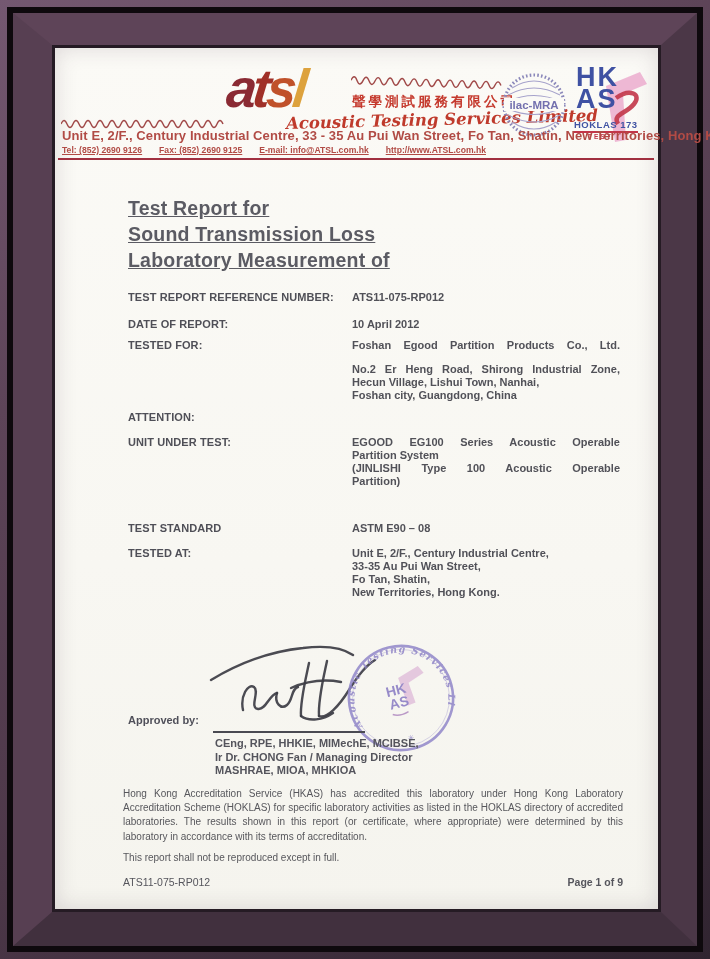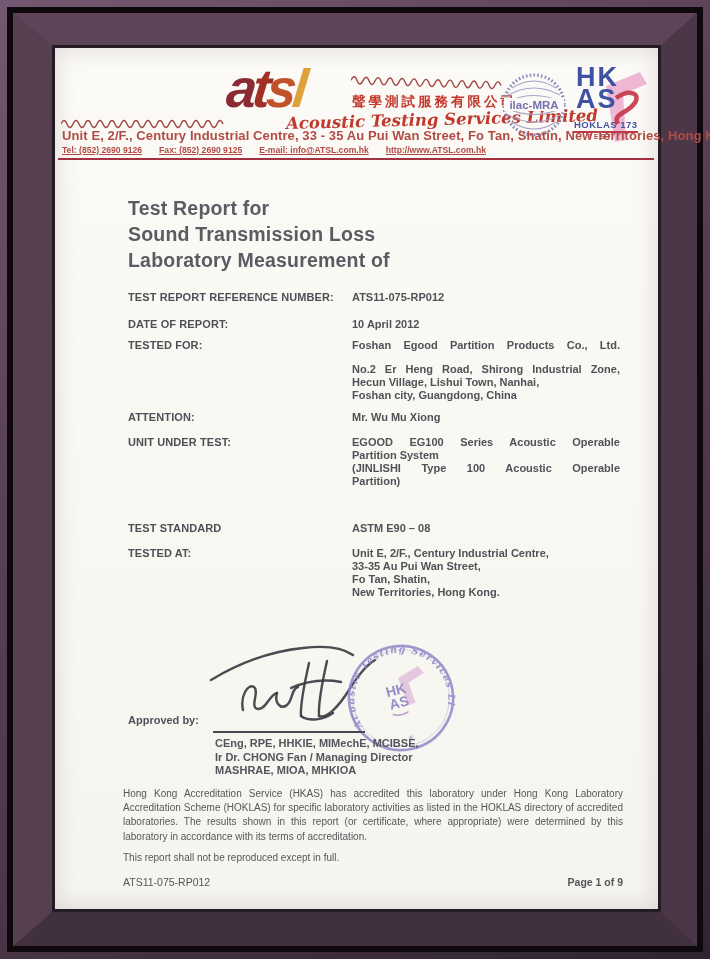--- a/index.html
+++ b/index.html
@@ -28,21 +28,21 @@
   .hkas{position:absolute;left:519px;top:18px;width:78px;}
   .hkas-ribbon{position:absolute;left:0;top:0;}
   .hkas-letters{position:relative;font-weight:900;font-size:27px;line-height:22px;letter-spacing:2px;color:#3f51a3;padding-left:2px;}
   .hoklas{position:relative;margin-top:9px;font-weight:900;font-size:9.5px;color:#4053a3;letter-spacing:.5px;
       border-bottom:2px solid #c23649;display:inline-block;padding-bottom:1px;}
   .hoklas-test{font-weight:bold;font-size:6.5px;color:#c23649;letter-spacing:2px;margin-left:14px;}
   .addr1{position:absolute;left:7px;top:80px;font-size:13px;font-weight:bold;color:#b14b45;letter-spacing:.1px;white-space:nowrap;}
   .addr2{position:absolute;left:7px;top:97px;font-size:8.6px;font-weight:bold;color:#b14b45;display:flex;gap:17px;white-space:nowrap;text-decoration:underline;}
   .red-rule{position:absolute;left:3px;top:110px;width:596px;height:2.2px;background:#a13040;}
   
-  .title{position:absolute;left:73px;top:147px;font-size:19.5px;font-weight:bold;color:#5b5b63;line-height:26px;letter-spacing:.2px;}
+  .title{position:absolute;left:73px;top:147px;font-size:19.5px;font-weight:bold;color:#5b5b63;line-height:26px;letter-spacing:.2px;text-decoration:underline;}
   .details{position:absolute;left:73px;top:243px;width:492px;font-size:11px;font-weight:bold;color:#515158;line-height:13px;}
   .row{display:flex;}
   .lbl{width:224px;flex:none;color:#4f4f57;letter-spacing:.1px;}
   .val{width:268px;flex:none;}
   .v-just{text-align:justify;text-align-last:justify;}
   .r-date{margin-top:14px;} .r-testedfor{margin-top:8px;} .r-addr{margin-top:11px;align-items:center;}
   .r-attn{margin-top:9px;} .r-unit{margin-top:12px;} .r-std{margin-top:34px;} .r-at{margin-top:12px;}
   
   .signature{position:absolute;left:148px;top:588px;}
   .signature path{fill:none;stroke:#3c3c44;stroke-width:2.4;stroke-linecap:round;opacity:.92;}
@@ -135,21 +135,20 @@
         <div class="row r-addr">
           <div class="lbl"></div>
           <div class="val">
             <div class="v-just">No.2 Er Heng Road, Shirong Industrial Zone,</div>
             <div>Hecun Village, Lishui Town, Nanhai,</div>
             <div>Foshan city, Guangdong, China</div>
           </div>
         </div>
         <div class="row r-attn">
           <div class="lbl">ATTENTION:</div>
-          <div class="val">Mr. Wu Mu Xiong</div>
         </div>
         <div class="row r-unit">
           <div class="lbl">UNIT UNDER TEST:</div>
           <div class="val">
             <div class="v-just">EGOOD EG100 Series Acoustic Operable</div>
             <div>Partition System</div>
             <div class="v-just">(JINLISHI Type 100 Acoustic Operable</div>
             <div>Partition)</div>
           </div>
         </div>

